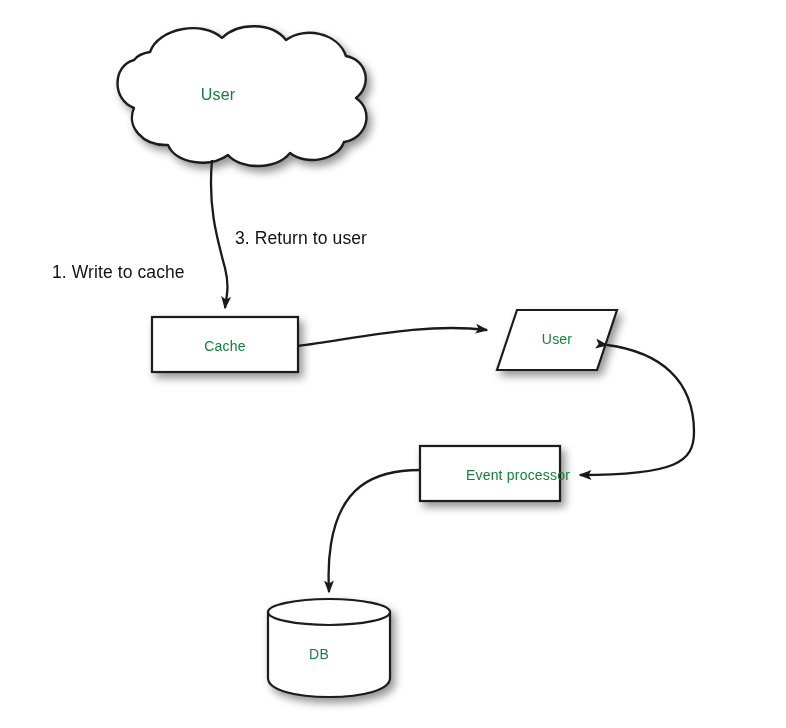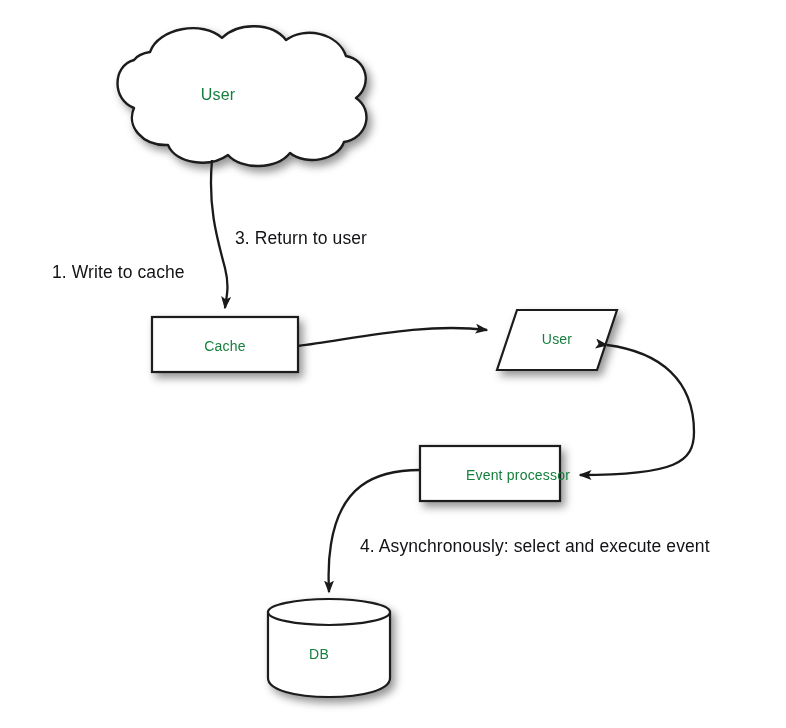--- a/index.html
+++ b/index.html
@@ -118,15 +118,14 @@
 
   <div class="node-label small" style="left:490px; top:475px;margin-left:28px;">Event processor</div>
 
   <div class="node-label small" style="left:319px; top:654px;">DB</div>
 
   <div class="step-label" style="left:52px; top:262px;">1. Write to cache</div>
 
 
   <div class="step-label" style="left:235px; top:228px;">3. Return to user</div>
 
-  <div class="step-label" style="left:360px; top:536px;">4. Asynchronously: select and execute event</div>
 
 </div>
 
 </body></html>

